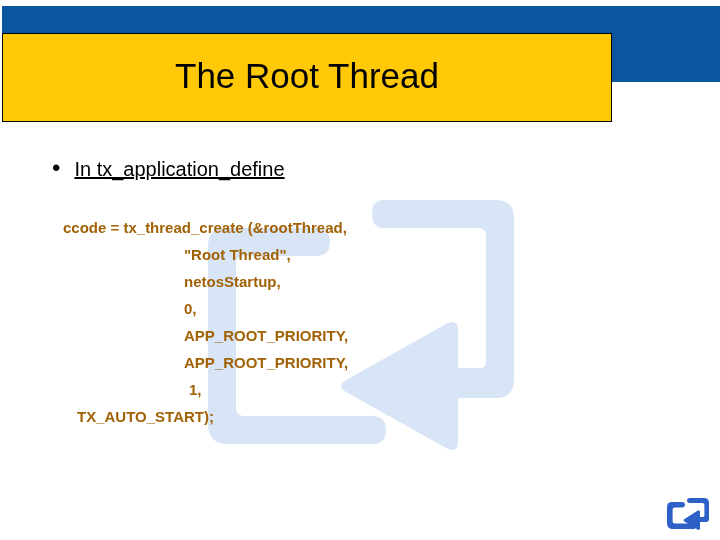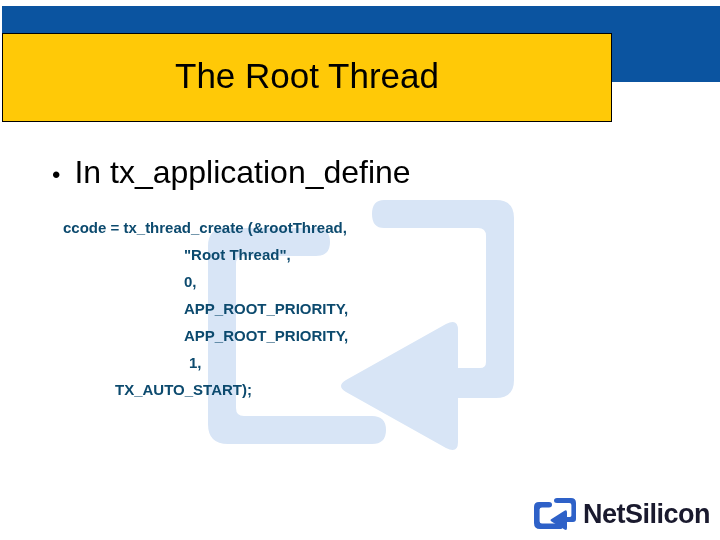--- a/index.html
+++ b/index.html
@@ -83,45 +83,46 @@
     display: flex;
     align-items: baseline;
     gap: 14px;
   }
   #bullet-dot {
     font-size: 24px;
     line-height: 1;
     color: #000000;
   }
   #bullet-label {
-    font-size: 32px;
+    font-size: 20px;
     color: #000000;
     white-space: nowrap;
     line-height: 1;
+    text-decoration: underline;
   }
 
   #code-block {
     position: absolute;
     left: 0;
     top: 214px;
     width: 720px;
   }
   .code-line {
     font-size: 15px;
-    color: #0c4a6e;
+    color: #a16207;
     font-weight: bold;
     line-height: 27px;
     height: 27px;
     white-space: pre;
     letter-spacing: 0px;
   }
   .ind-0 { padding-left: 63px; }
   .ind-1 { padding-left: 184px; }
   .ind-2 { padding-left: 189px; }
-  .ind-3 { padding-left: 115px; }
+  .ind-3 { padding-left: 77px; }
 
   
   #logo {
     position: absolute;
     right: 10px;
     bottom: 6px;
     height: 40px;
     display: flex;
     align-items: center;
     gap: 6px;
@@ -165,35 +166,35 @@
   <div id="content">
 
     <div id="bullet-row">
       <span id="bullet-dot">•</span>
       <span id="bullet-label">In tx_application_define</span>
     </div>
 
     <div id="code-block">
         <div class="code-line ind-0">ccode = tx_thread_create (&amp;rootThread,</div>
         <div class="code-line ind-1">"Root Thread",</div>
+        <div class="code-line ind-1">netosStartup,</div>
         <div class="code-line ind-1">0,</div>
         <div class="code-line ind-1">APP_ROOT_PRIORITY,</div>
         <div class="code-line ind-1">APP_ROOT_PRIORITY,</div>
         <div class="code-line ind-2">1,</div>
         <div class="code-line ind-3">TX_AUTO_START);</div>
       </div>
 
   </div>
 
   <div id="logo">
     <svg id="logo-mark" viewBox="0 0 44 34" xmlns="http://www.w3.org/2000/svg" aria-hidden="true">
       <g fill="#2E61C8">
         <path d="M24 1 L38 1 Q43 1 43 6 L43 22 Q43 25 40 25 L34 25 L34 31 Q34 34 31.5 32.6 L18.5 24.4
                  Q16.5 23.2 18.5 22 L31.5 13.8 Q34 12.4 34 15.4 L34 20 L37 20 Q38.4 20 38.4 18.6 L38.4 8
                  Q38.4 6 36.4 6 L24 6 Q21 6 21 3.5 Q21 1 24 1 Z"></path>
         <path d="M16 5 L6 5 Q1 5 1 10 L1 26 Q1 32 7 32 L27 32 Q30 32 30 29.2 Q30 26.6 27 26.6 L9 26.6
                  Q6.6 26.6 6.6 24.2 L6.6 12.6 Q6.6 10.4 9 10.4 L16 10.4 Q19 10.4 19 7.7 Q19 5 16 5 Z"></path>
       </g>
     </svg>
-    <span id="logo-wordmark">NetSilicon</span>
   </div>
 
 </div>
 
 </body></html>

